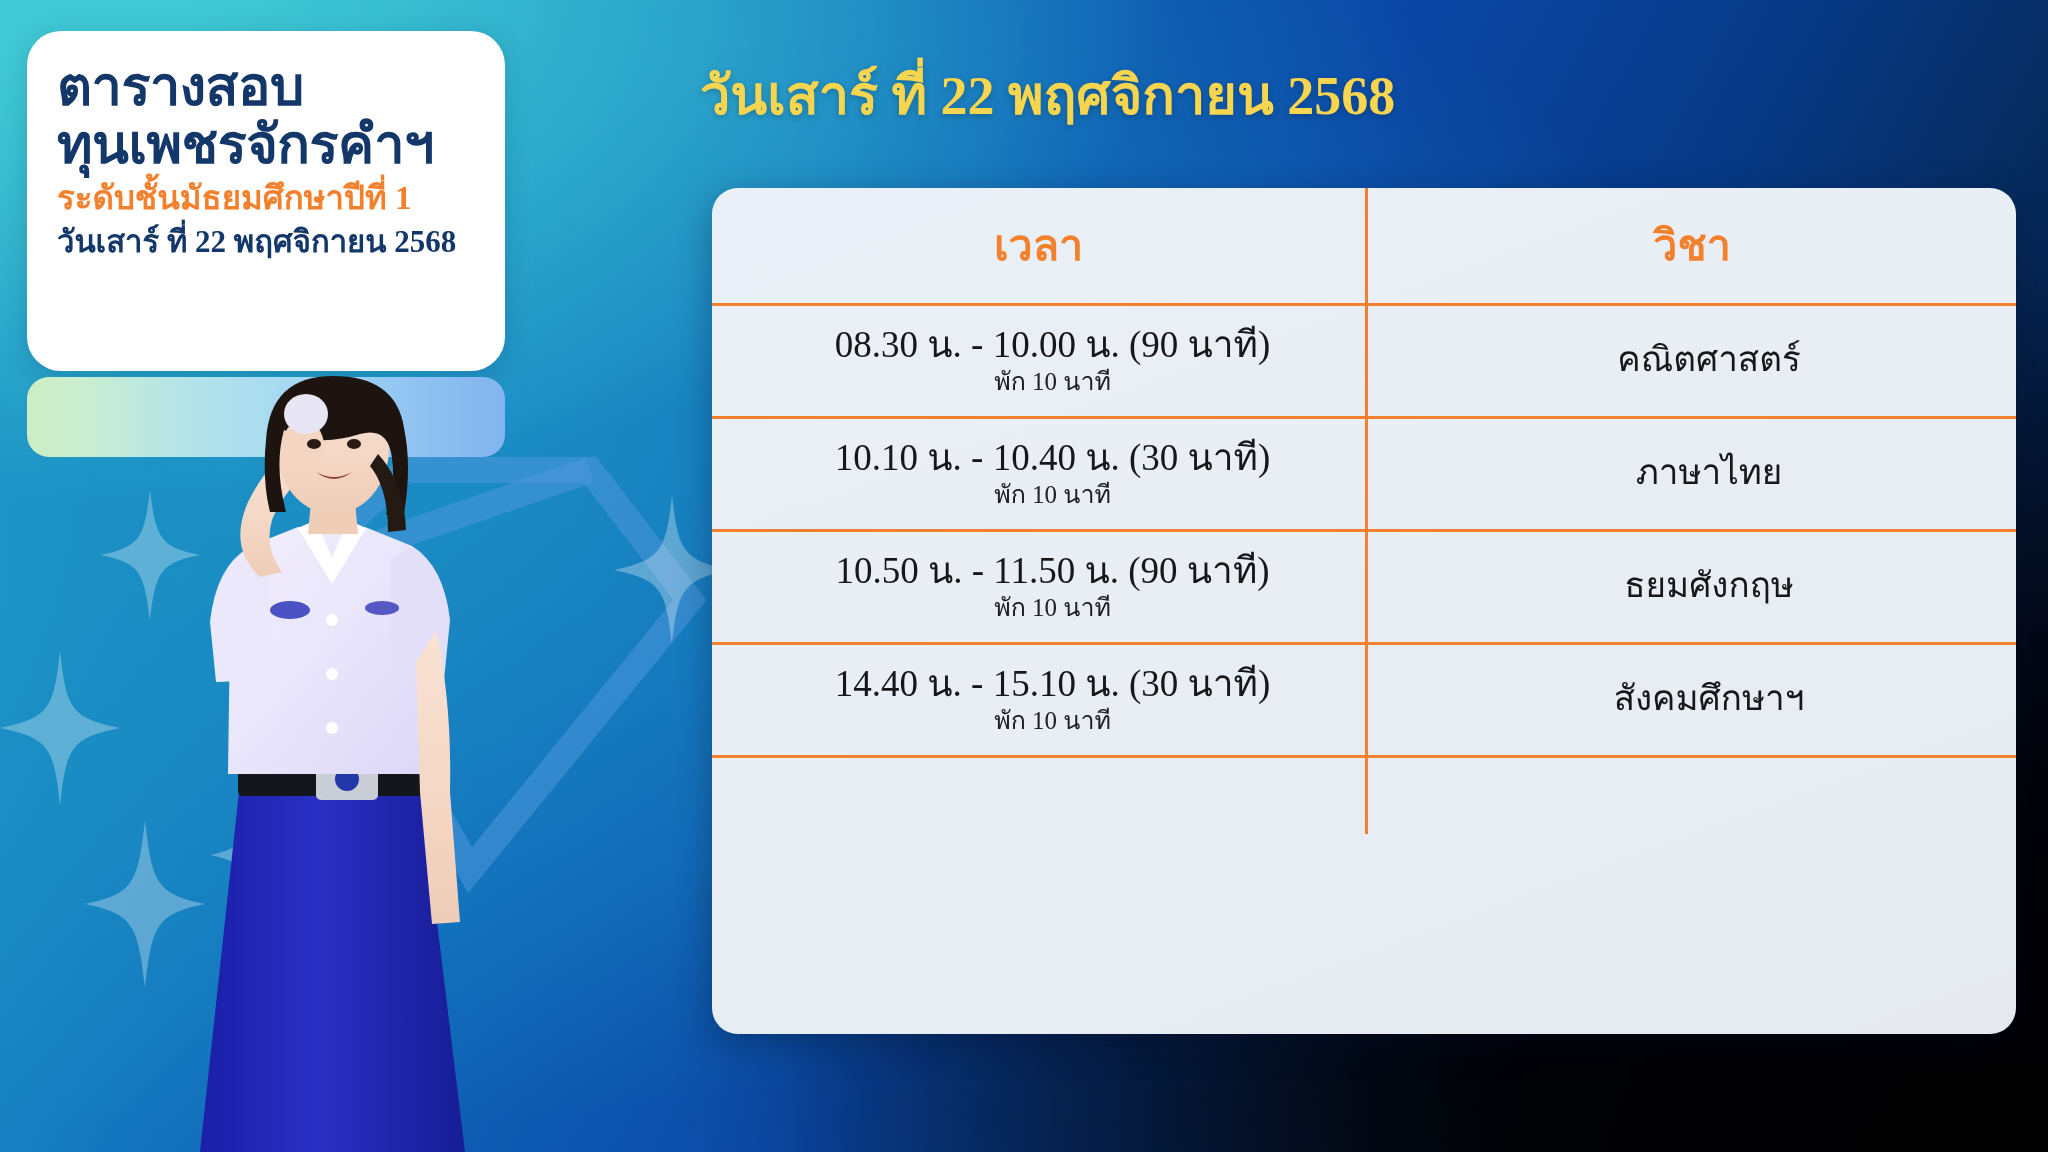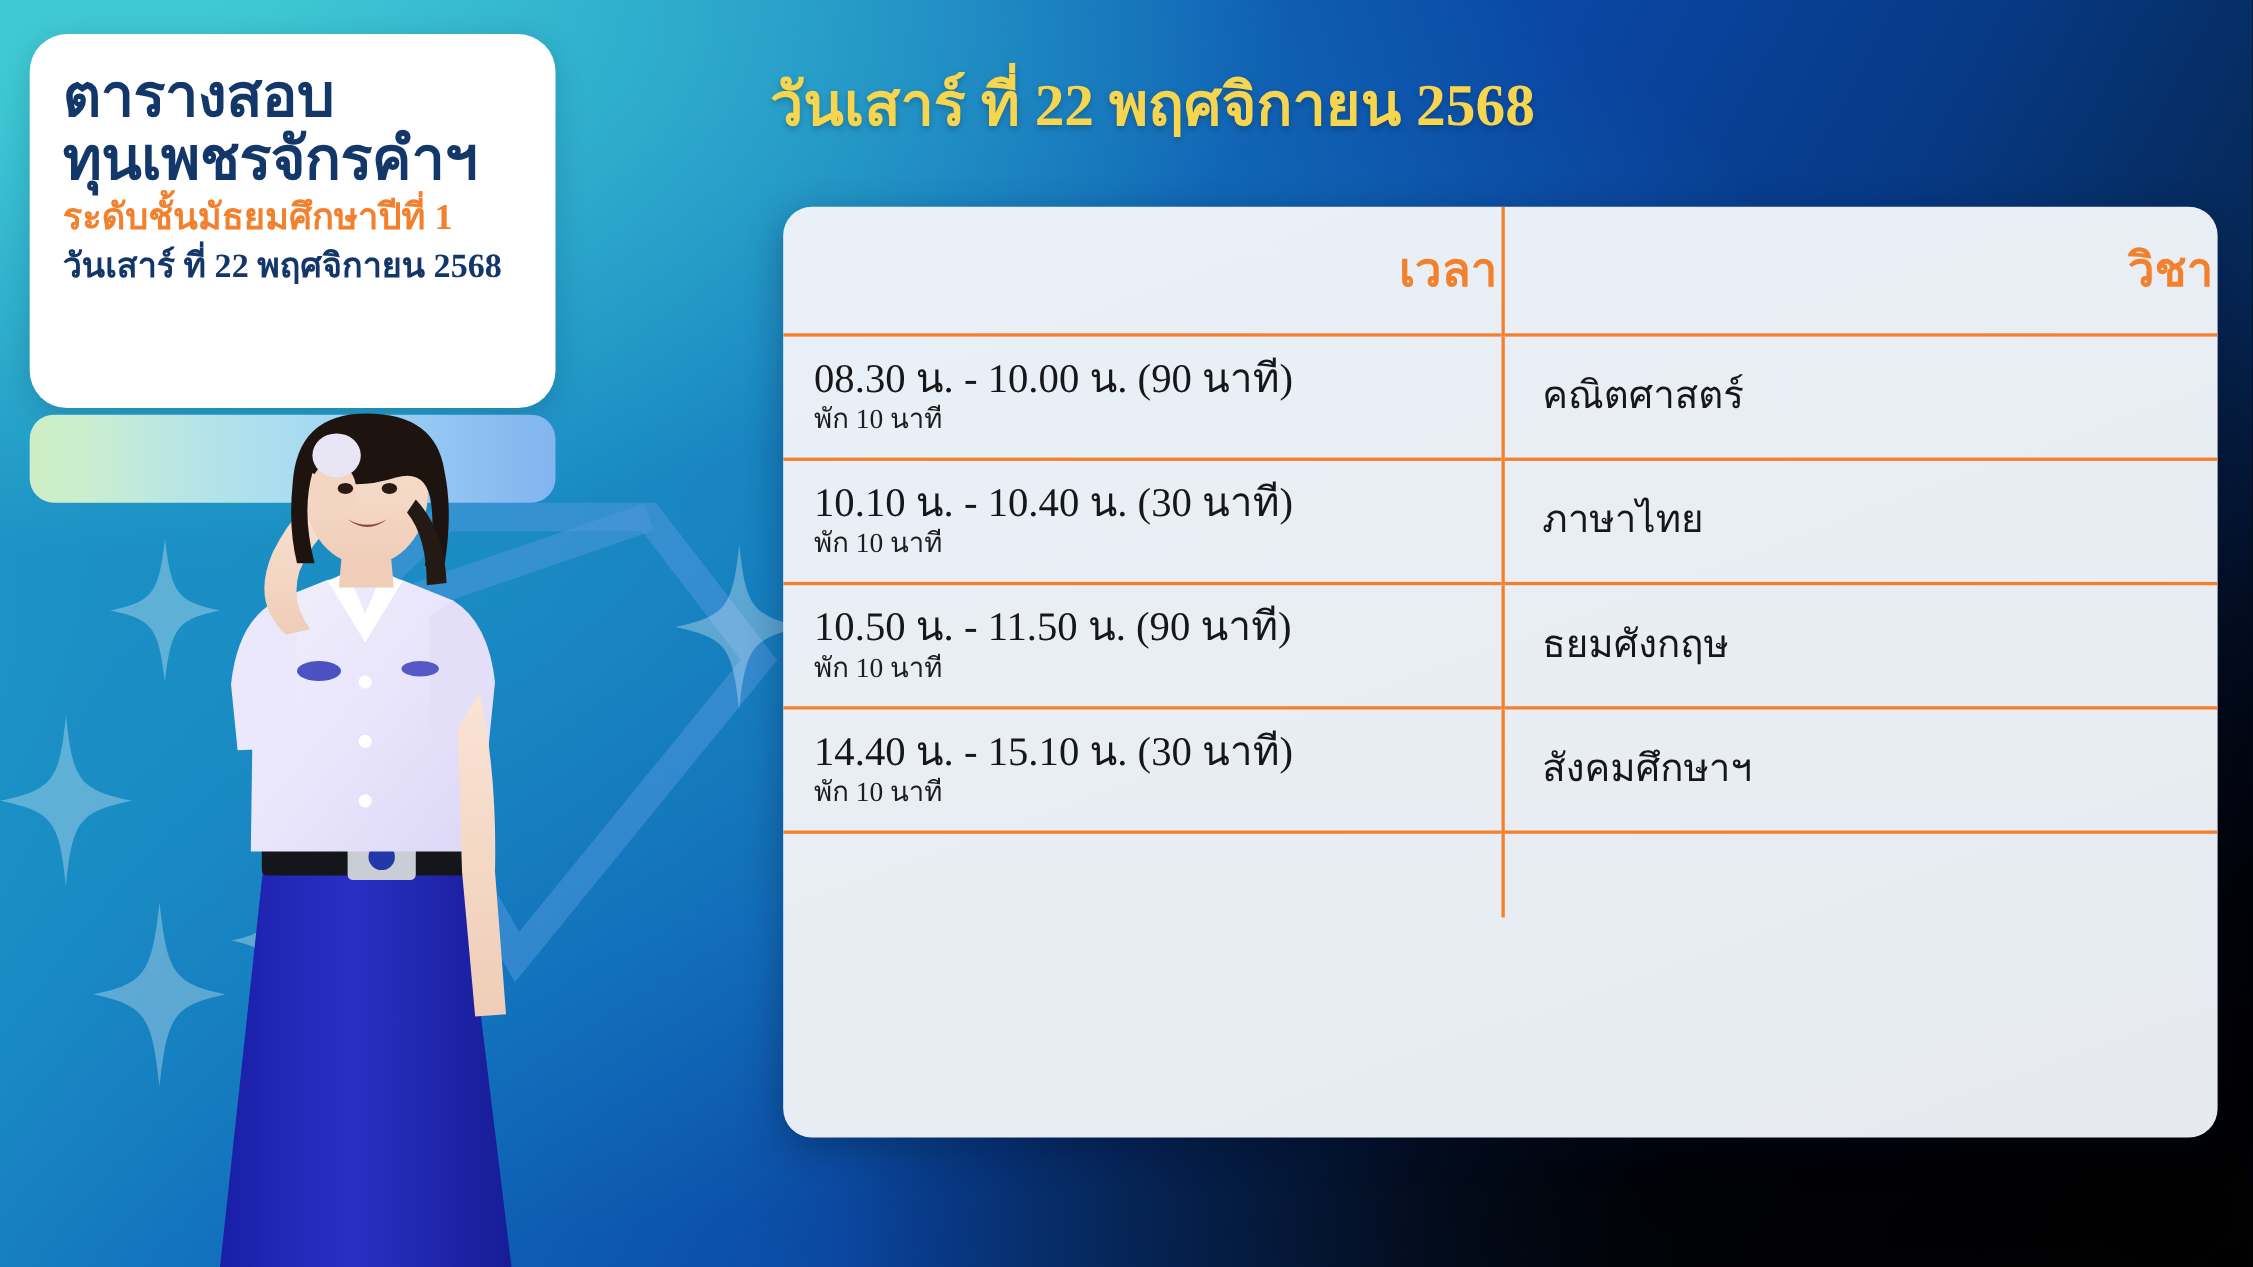--- a/index.html
+++ b/index.html
@@ -144,31 +144,32 @@
     table-layout: fixed;
   }
   .tbl col.c-time { width: 50.2%; }
   .tbl col.c-subj { width: 49.8%; }
 
   .th-cell {
     height: 116px;
     font-size: 43px;
     font-weight: bold;
     color: #f3802c;
-    text-align: right;
+    text-align: center;
     vertical-align: middle;
     padding: 4px;
   }
   .th-cell.subj { border-left: 3px solid #f3802c; }
 
   .row-cell {
     padding: 0 0 0 28px;
     vertical-align: middle;
     border-top: 3px solid #f3802c;
     height: 113px;
+    text-align: center;
   }
   .row-cell.subj {
     border-left: 3px solid #f3802c;
     padding-left: 34px;
   }
   .time-main {
     font-size: 37px;
     color: #17171a;
     line-height: 1.12;
     white-space: nowrap;

